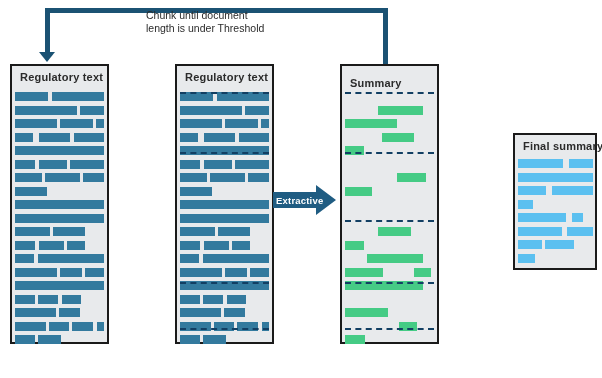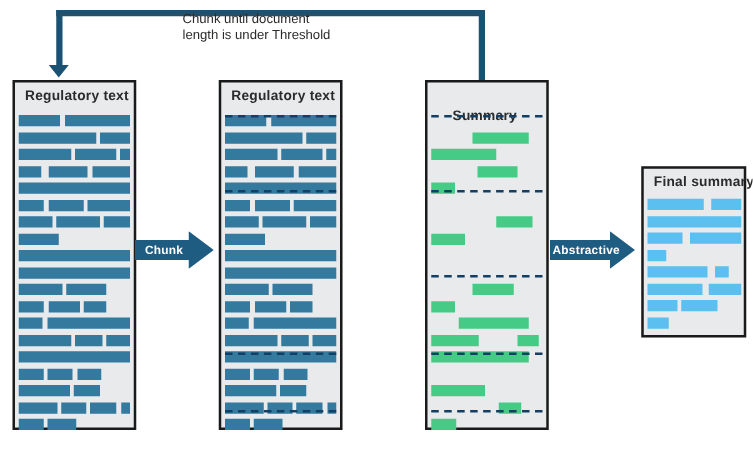--- a/index.html
+++ b/index.html
@@ -114,26 +114,20 @@
       <div class="bar" style="left: 3px; top: 242px; width: 41px; height: 9px; background: rgb(51, 122, 158);"></div>
       <div class="bar" style="left: 47px; top: 242px; width: 21px; height: 9px; background: rgb(51, 122, 158);"></div>
       <div class="bar" style="left: 3px; top: 255.5px; width: 31px; height: 9px; background: rgb(51, 122, 158);"></div>
       <div class="bar" style="left: 37px; top: 255.5px; width: 20px; height: 9px; background: rgb(51, 122, 158);"></div>
       <div class="bar" style="left: 60px; top: 255.5px; width: 21px; height: 9px; background: rgb(51, 122, 158);"></div>
       <div class="bar" style="left: 85px; top: 255.5px; width: 7px; height: 9px; background: rgb(51, 122, 158);"></div>
       <div class="bar" style="left: 3px; top: 269px; width: 20px; height: 9px; background: rgb(51, 122, 158);"></div>
       <div class="bar" style="left: 26px; top: 269px; width: 23px; height: 9px; background: rgb(51, 122, 158);"></div>
     </div>
 
-  <div class="arrow" style="left:108px;top:185px;width:63px;height:30px;">
-    <svg width="63" height="30" viewBox="0 0 63 30" style="position:absolute;left:0;top:0;">
-      <polygon points="0,7 43,7 43,0 63,15 43,30 43,23 0,23" fill="#1f5c82"></polygon>
-    </svg>
-    <div class="arrow-label" style="left:8px;top:10px;">Chunk</div>
-  </div>
 
   <div class="doc" id="panel-1" style="left:175px;top:64px;width:99px;height:280px;">
     <div class="doc-title" style="top:5px;">Regulatory text</div>
   <div class="bar" style="left: 3px; top: 26px; width: 33px; height: 9px; background: rgb(51, 122, 158);"></div>
       <div class="bar" style="left: 40px; top: 26px; width: 52px; height: 9px; background: rgb(51, 122, 158);"></div>
       <div class="bar" style="left: 3px; top: 39.5px; width: 62px; height: 9px; background: rgb(51, 122, 158);"></div>
       <div class="bar" style="left: 68px; top: 39.5px; width: 24px; height: 9px; background: rgb(51, 122, 158);"></div>
       <div class="bar" style="left: 3px; top: 53px; width: 42px; height: 9px; background: rgb(51, 122, 158);"></div>
       <div class="bar" style="left: 48px; top: 53px; width: 33px; height: 9px; background: rgb(51, 122, 158);"></div>
       <div class="bar" style="left: 84px; top: 53px; width: 8px; height: 9px; background: rgb(51, 122, 158);"></div>
@@ -171,23 +165,29 @@
       <div class="bar" style="left: 60px; top: 255.5px; width: 21px; height: 9px; background: rgb(51, 122, 158);"></div>
       <div class="bar" style="left: 85px; top: 255.5px; width: 7px; height: 9px; background: rgb(51, 122, 158);"></div>
       <div class="bar" style="left: 3px; top: 269px; width: 20px; height: 9px; background: rgb(51, 122, 158);"></div>
       <div class="bar" style="left: 26px; top: 269px; width: 23px; height: 9px; background: rgb(51, 122, 158);"></div>
       <div class="dash" style="top: 26px;"></div>
       <div class="dash" style="top: 86px;"></div>
       <div class="dash" style="top: 216px;"></div>
       <div class="dash" style="top: 262px;"></div>
     </div>
 
+  <div class="arrow" style="left:273px;top:185px;width:63px;height:30px;">
+    <svg width="63" height="30" viewBox="0 0 63 30" style="position:absolute;left:0;top:0;">
+      <polygon points="0,7 43,7 43,0 63,15 43,30 43,23 0,23" fill="#1f5c82"></polygon>
+    </svg>
+    <div class="arrow-label" style="left:3px;top:10px;">Extractive</div>
+  </div>
 
   <div class="doc" id="panel-2" style="left:340px;top:64px;width:99px;height:280px;">
-    <div class="doc-title" style="top:21px;margin-left:12px;">Summary</div>
+    <div class="doc-title" style="top:11px;">Summary</div>
   <div class="bar" style="left: 36px; top: 39.5px; width: 45px; height: 9px; background: rgb(69, 203, 133);"></div>
       <div class="bar" style="left: 3px; top: 53px; width: 52px; height: 9px; background: rgb(69, 203, 133);"></div>
       <div class="bar" style="left: 40px; top: 66.5px; width: 32px; height: 9px; background: rgb(69, 203, 133);"></div>
       <div class="bar" style="left: 3px; top: 80px; width: 19px; height: 9px; background: rgb(69, 203, 133);"></div>
       <div class="bar" style="left: 55px; top: 107px; width: 29px; height: 9px; background: rgb(69, 203, 133);"></div>
       <div class="bar" style="left: 3px; top: 120.5px; width: 27px; height: 9px; background: rgb(69, 203, 133);"></div>
       <div class="bar" style="left: 36px; top: 161px; width: 33px; height: 9px; background: rgb(69, 203, 133);"></div>
       <div class="bar" style="left: 3px; top: 174.5px; width: 19px; height: 9px; background: rgb(69, 203, 133);"></div>
       <div class="bar" style="left: 25px; top: 188px; width: 56px; height: 9px; background: rgb(69, 203, 133);"></div>
       <div class="bar" style="left: 3px; top: 201.5px; width: 38px; height: 9px; background: rgb(69, 203, 133);"></div>
@@ -196,26 +196,20 @@
       <div class="bar" style="left: 3px; top: 242px; width: 43px; height: 9px; background: rgb(69, 203, 133);"></div>
       <div class="bar" style="left: 57px; top: 255.5px; width: 18px; height: 9px; background: rgb(69, 203, 133);"></div>
       <div class="bar" style="left: 3px; top: 269px; width: 20px; height: 9px; background: rgb(69, 203, 133);"></div>
       <div class="dash" style="top: 26px;"></div>
       <div class="dash" style="top: 86px;"></div>
       <div class="dash" style="top: 154px;"></div>
       <div class="dash" style="top: 216px;"></div>
       <div class="dash" style="top: 262px;"></div>
     </div>
 
-  <div class="arrow" style="left:440px;top:185px;width:68px;height:30px;">
-    <svg width="68" height="30" viewBox="0 0 68 30" style="position:absolute;left:0;top:0;">
-      <polygon points="0,7 48,7 48,0 68,15 48,30 48,23 0,23" fill="#1f5c82"></polygon>
-    </svg>
-    <div class="arrow-label" style="left:2px;top:10px;">Abstractive</div>
-  </div>
 
   <div class="doc" id="panel-3" style="left:513px;top:133px;width:84px;height:137px;">
     <div class="doc-title" style="top:5px;">Final summary</div>
   <div class="bar" style="left: 3px; top: 24px; width: 45px; height: 9px; background: rgb(91, 192, 240);"></div>
       <div class="bar" style="left: 54px; top: 24px; width: 24px; height: 9px; background: rgb(91, 192, 240);"></div>
       <div class="bar" style="left: 3px; top: 37.5px; width: 75px; height: 9px; background: rgb(91, 192, 240);"></div>
       <div class="bar" style="left: 3px; top: 51px; width: 28px; height: 9px; background: rgb(91, 192, 240);"></div>
       <div class="bar" style="left: 37px; top: 51px; width: 41px; height: 9px; background: rgb(91, 192, 240);"></div>
       <div class="bar" style="left: 3px; top: 64.5px; width: 15px; height: 9px; background: rgb(91, 192, 240);"></div>
       <div class="bar" style="left: 3px; top: 78px; width: 48px; height: 9px; background: rgb(91, 192, 240);"></div>

